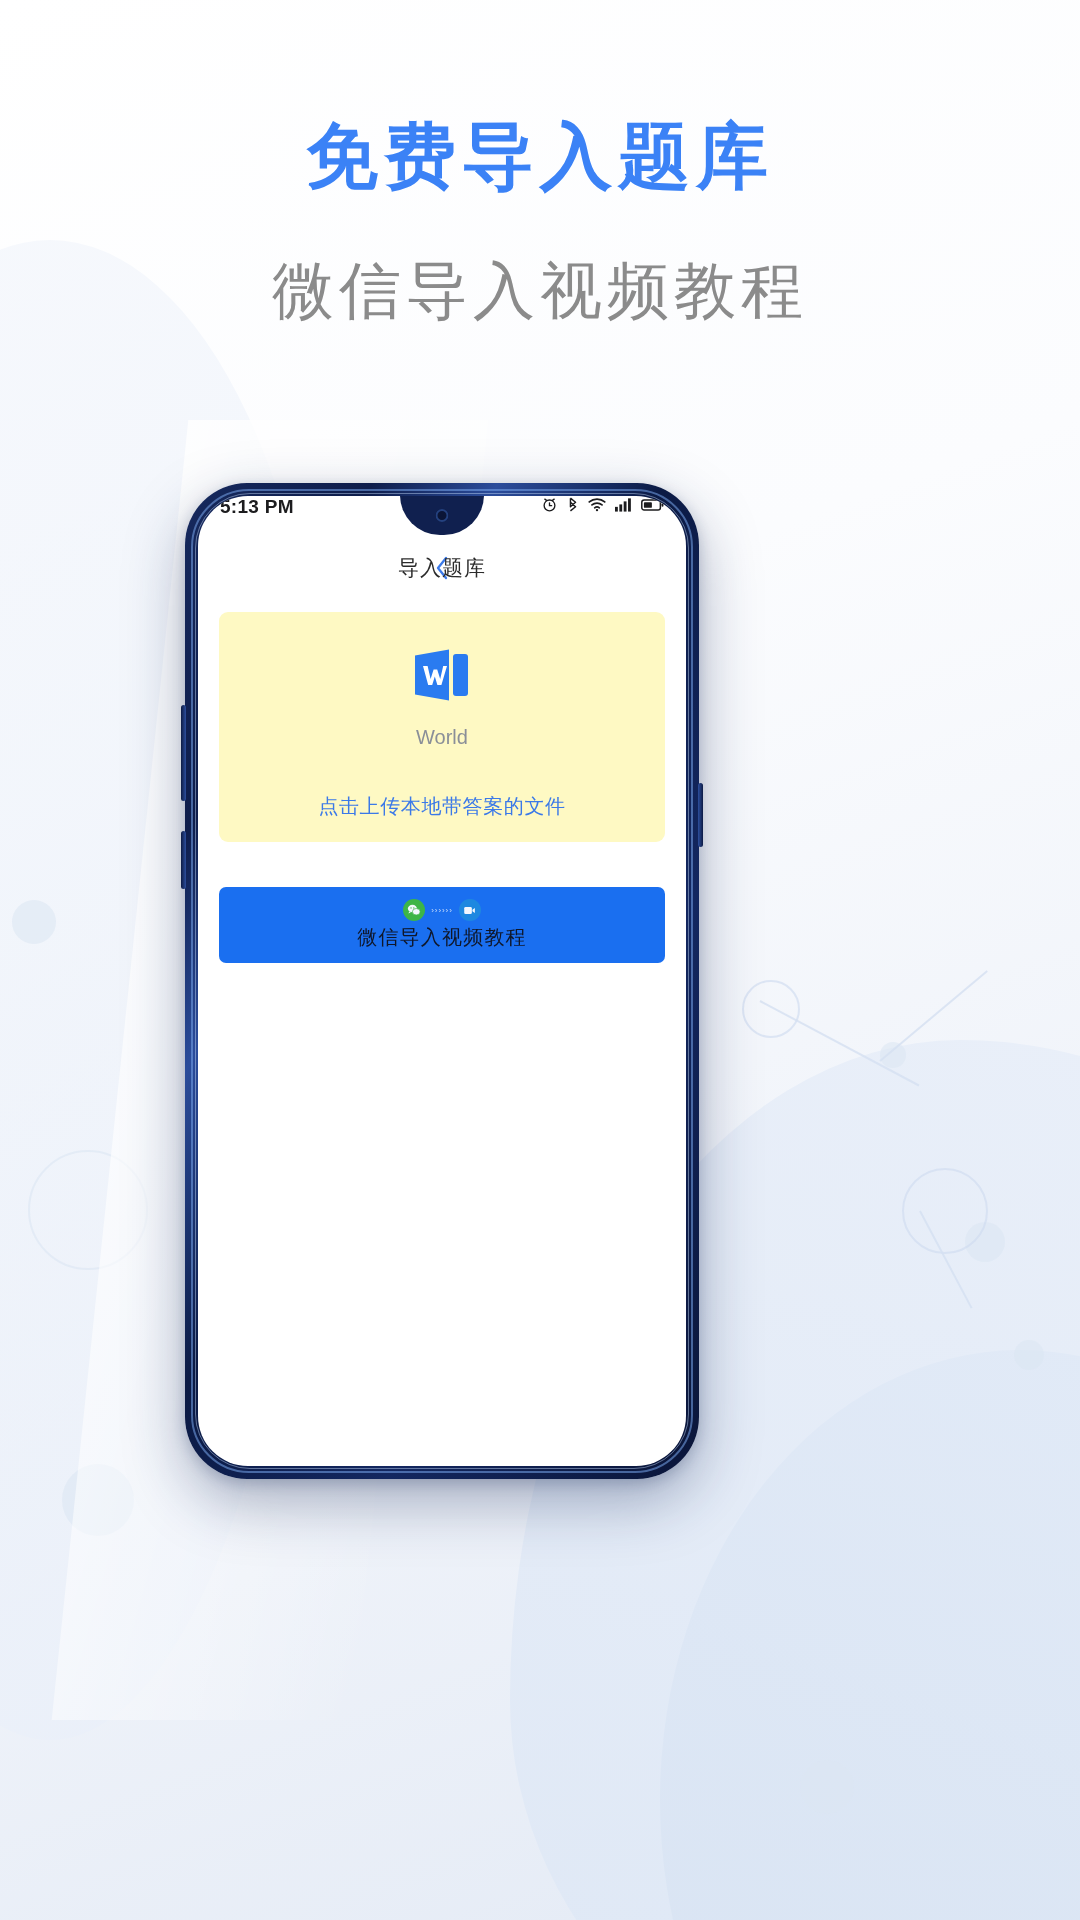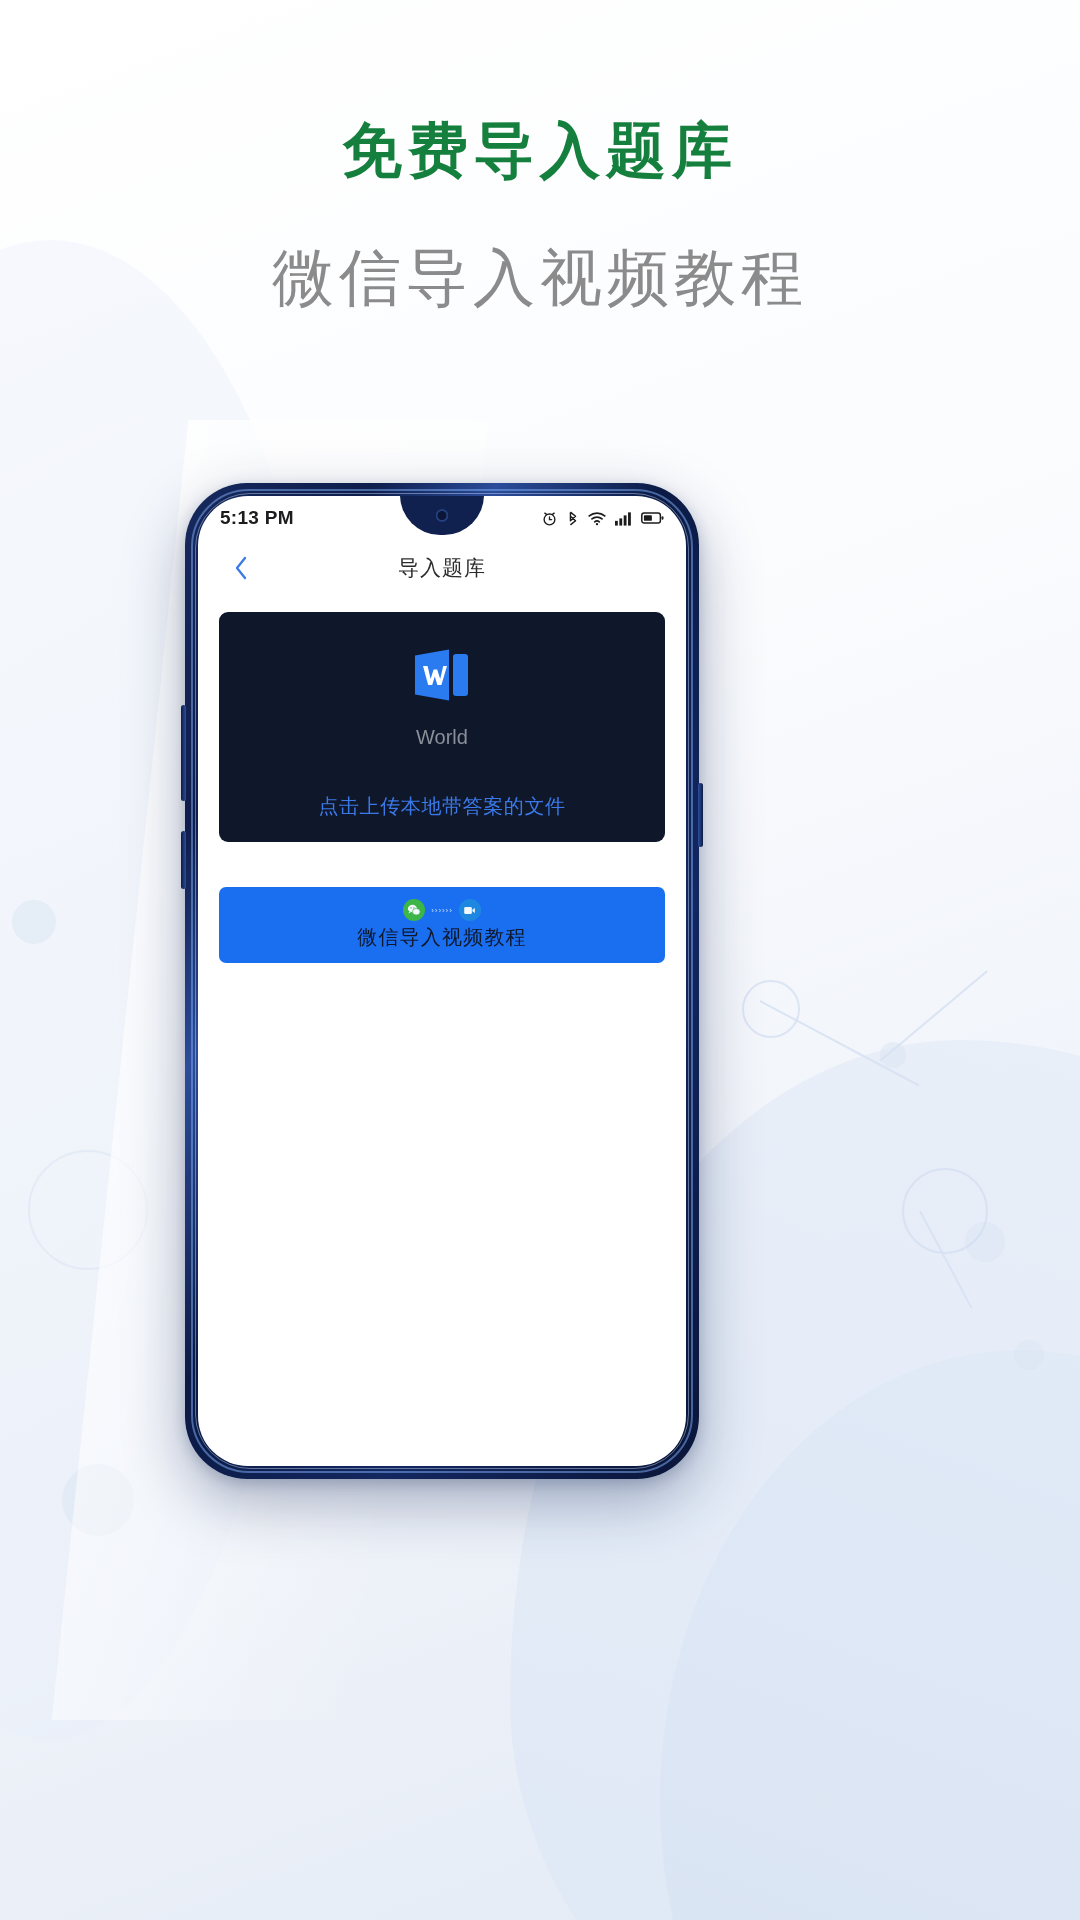--- a/index.html
+++ b/index.html
@@ -76,23 +76,23 @@
   
   #headline-block {
     position: absolute;
     top: 118px; left: 0; width: 1080px;
     text-align: center;
     z-index: 4;
   }
   #headline {
     font-family: "Liberation Serif", "DejaVu Serif", serif;
     font-weight: 700;
-    font-size: 60px;
+    font-size: 72px;
     letter-spacing: 6px;
-    color: #15803d;
+    color: #3b82f6;
     line-height: 1.1;
   }
   #subheadline {
     font-family: "Liberation Serif", "DejaVu Serif", serif;
     font-weight: 400;
     font-size: 62px;
     letter-spacing: 5px;
     color: #8b8b8b;
     margin-top: 60px;
     line-height: 1.1;
@@ -165,21 +165,21 @@
     border-radius: 50%;
     background: #0b1536;
     box-shadow: inset 0 0 0 2px #24417f;
   }
 
   
   #statusbar {
     position: relative;
     height: 44px;
     display: flex;
-    align-items: center;
+    align-items: flex-start;
     padding: 0 22px;
     z-index: 15;
     gap: 21px;
   }
   #status-time {
     font-size: 19px;
     font-weight: 600;
     color: #1c1c1e;
     letter-spacing: .3px;
   }
@@ -191,39 +191,40 @@
   }
   .sicon { display: block; }
 
   
   #navbar {
     position: relative;
     height: 56px;
     display: flex;
     align-items: center;
     padding: 0 26px;
+    justify-content: center;
   }
   #nav-back {
     width: 34px; height: 34px;
     display: flex; align-items: center; justify-content: center;
   }
   #nav-title {
     position: absolute;
     left: 0; right: 0;
     text-align: center;
     font-size: 21px;
     color: #2b2b2b;
     letter-spacing: 1px;
     font-family: "Liberation Sans", sans-serif;
   }
 
   
   #upload-card {
     margin: 16px 21px 0 21px;
-    background: #0f172a;
+    background: #fef9c3;
     border-radius: 9px;
     padding: 26px 0 22px 0;
   }
   #filetypes {
     display: flex;
     justify-content: center;
     gap: 76px;
   }
   .filetype { width: 92px; text-align: center; }
   .ft-icon {

